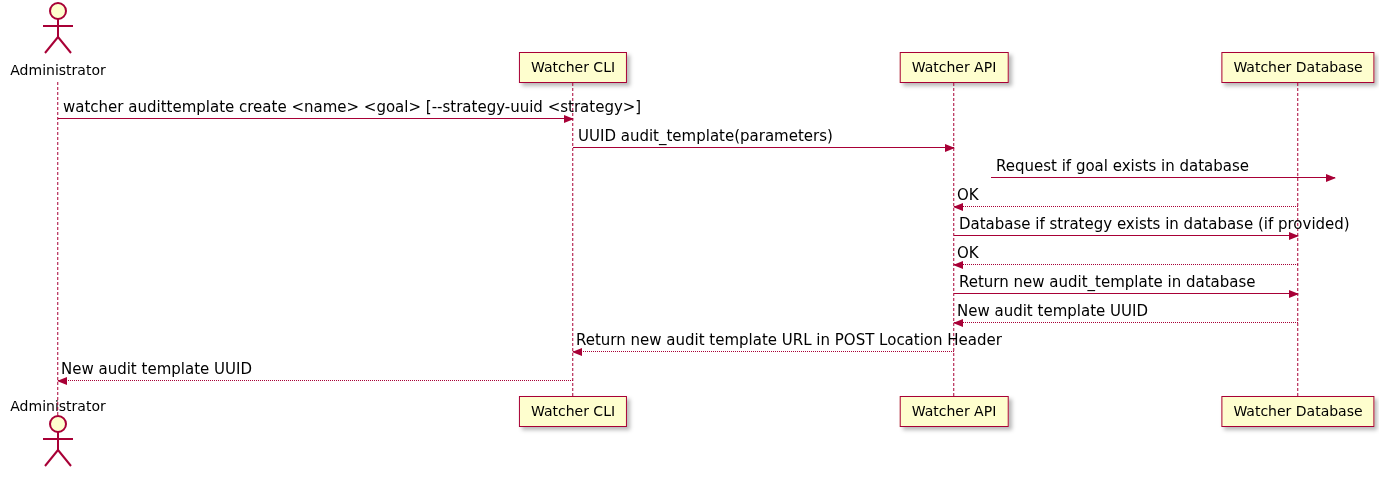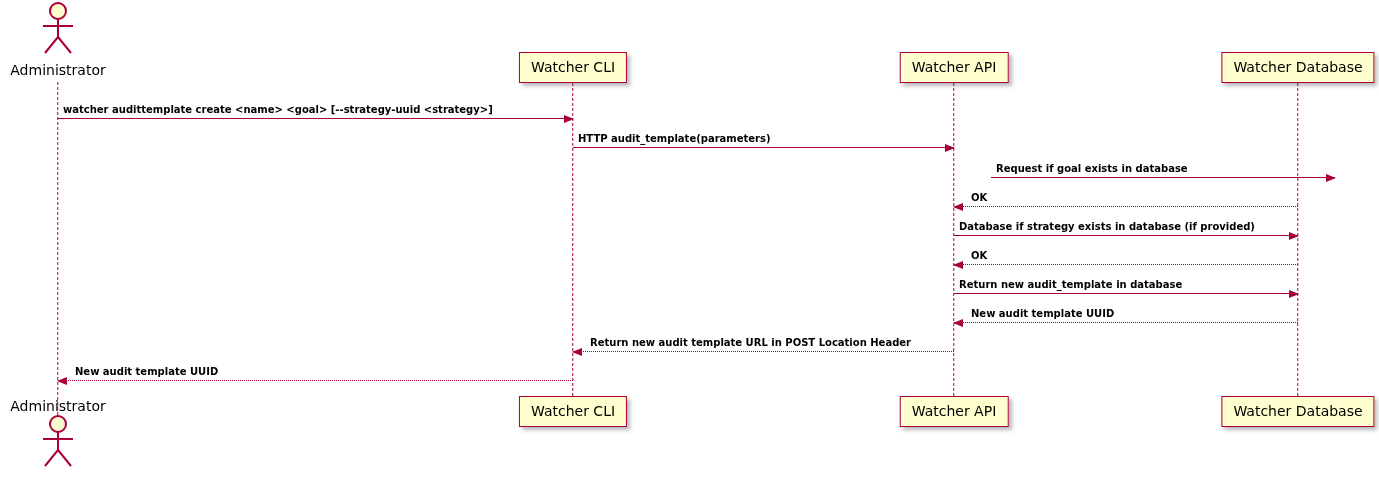--- a/index.html
+++ b/index.html
@@ -78,28 +78,27 @@
   }
   .arrowhead.left {
     left: -1px;
     border-top: 4.5px solid transparent;
     border-bottom: 4.5px solid transparent;
     border-right: 10px solid #A80036;
   }
   .msg-label {
     position: absolute;
     bottom: 4px;
-    font-size: 10px;
+    font-size: 15px;
     color: #000000;
     white-space: nowrap;
     line-height: 1;
-    font-weight: bold;
   }
   .msg-label.from-left  { left: 5px; }
-  .msg-label.from-right { left: 17px; }
+  .msg-label.from-right { left: 3px; }
 </style>
 </head>
 <body>
 
 <div id="diagram">
     <div class="actor" style="left: 58px; top: 2px;"><svg viewBox="0 0 46 52" width="46" height="52">
         <circle cx="23" cy="9" r="8" fill="#FEFECE" stroke="#A80036" stroke-width="2"></circle>
         <line x1="23" y1="17" x2="23" y2="35" stroke="#A80036" stroke-width="2"></line>
         <line x1="8" y1="24" x2="38" y2="24" stroke="#A80036" stroke-width="2"></line>
         <line x1="23" y1="35" x2="10" y2="51" stroke="#A80036" stroke-width="2"></line>
@@ -123,21 +122,21 @@
     <div class="lifeline" style="left: 58px; top: 82px; height: 333px;"></div>
     <div class="lifeline" style="left: 573px; top: 83px; height: 313px;"></div>
     <div class="lifeline" style="left: 954px; top: 83px; height: 313px;"></div>
     <div class="lifeline" style="left: 1298px; top: 83px; height: 313px;"></div>
     <div class="msg solid" style="left: 58px; top: 118px; width: 515px;">
       <div class="arrowhead right"></div>
       <div class="msg-label from-left">watcher audittemplate create &lt;name&gt; &lt;goal&gt; [--strategy-uuid &lt;strategy&gt;]</div>
     </div>
     <div class="msg solid" style="left: 573px; top: 147px; width: 381px;">
       <div class="arrowhead right"></div>
-      <div class="msg-label from-left">HTTP audit_template(parameters)</div>
+      <div class="msg-label from-left">UUID audit_template(parameters)</div>
     </div>
     <div class="msg solid" style="left: 991px; top: 177px; width: 344px;">
       <div class="arrowhead right"></div>
       <div class="msg-label from-left">Request if goal exists in database</div>
     </div>
     <div class="msg dotted" style="left: 954px; top: 206px; width: 344px;">
       <div class="arrowhead left"></div>
       <div class="msg-label from-right">OK</div>
     </div>
     <div class="msg solid" style="left: 954px; top: 235px; width: 344px;">

